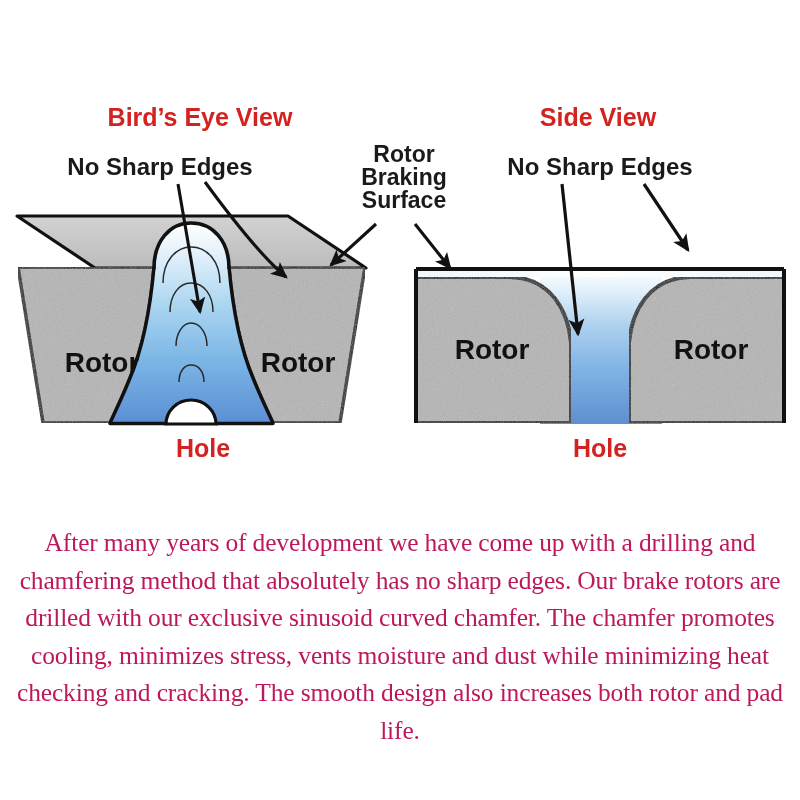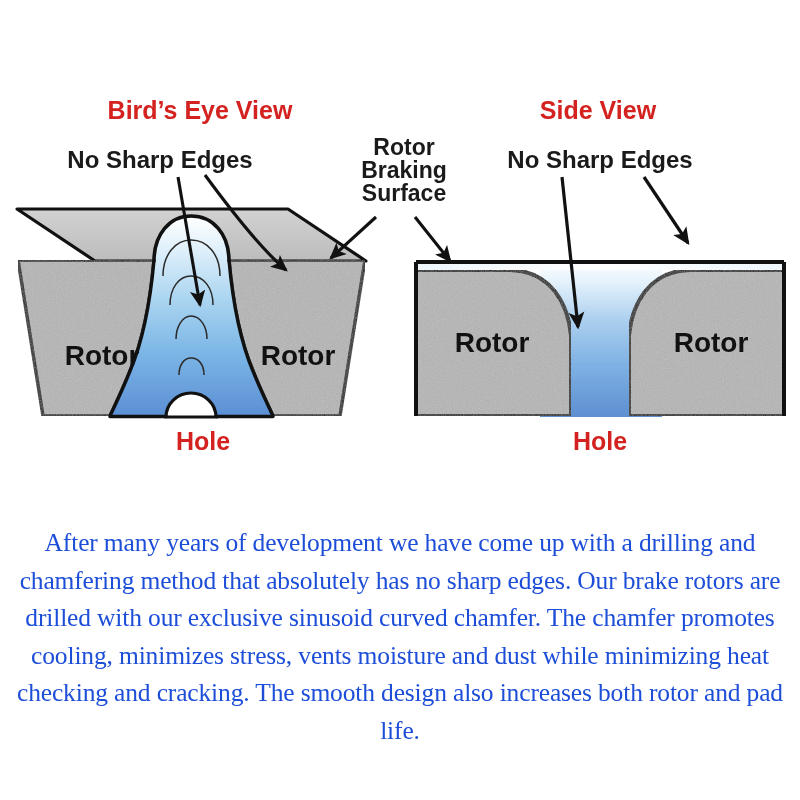--- a/index.html
+++ b/index.html
@@ -16,34 +16,34 @@
   }
   #page {
     position: relative;
     width: 800px;
     height: 800px;
     background: #ffffff;
   }
   #diagram-area {
     position: absolute;
     left: 0;
-    top: 5px;
+    top: 12px;
     width: 728px;
     height: 480px;
   }
   #caption {
     position: absolute;
     left: 0;
     top: 524px;
     width: 800px;
     text-align: center;
     font-family: "Liberation Serif", serif;
     font-size: 25.5px;
     line-height: 37.5px;
-    color: #1d4ed8;
+    color: #be185d;
     letter-spacing: -0.15px;
     padding: 0 8px;
     box-sizing: border-box;
   }
   svg { display: block; }
   .ttl {
     font-family: "Liberation Sans", sans-serif;
     font-weight: bold;
     font-size: 25px;
     fill: #d3221f;

